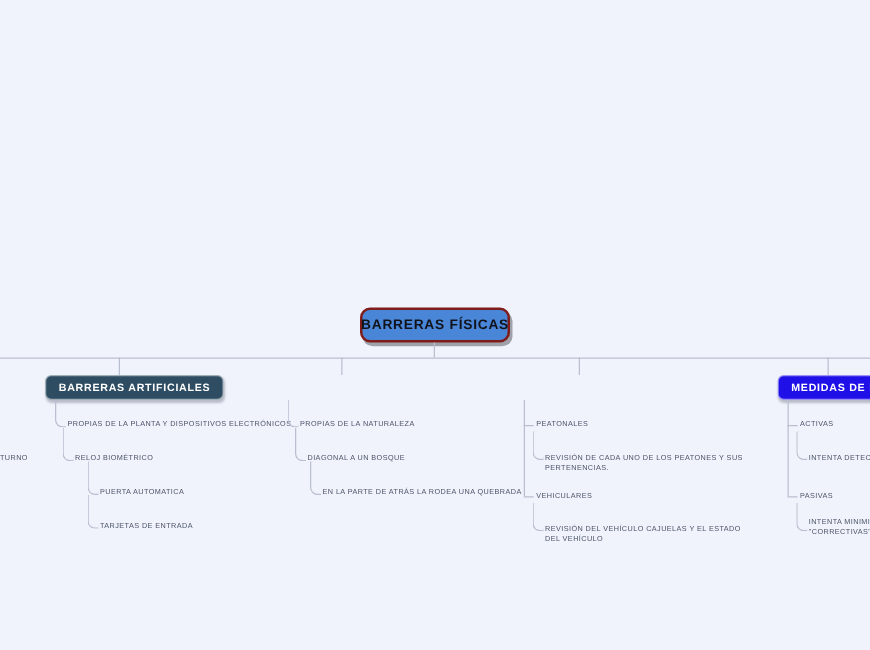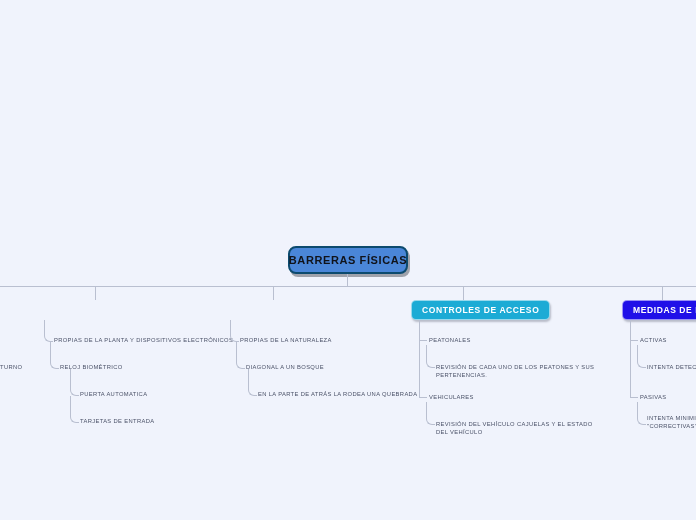--- a/index.html
+++ b/index.html
@@ -53,21 +53,21 @@
     justify-content: center;
     white-space: nowrap;
     letter-spacing: 0.6px;
   }
   .node-root {
     left: 288px;
     top: 246px;
     width: 120px;
     height: 28px;
     background: #4a86d8;
-    border: 2px solid #0c4a6e;
+    border: 2px solid #7f1d1d;
     border-radius: 8px;
     color: #10131a;
     font-size: 11px;
     font-weight: bold;
     box-shadow: 2px 3px 0 rgba(10,12,20,0.35);
   }
 
   
   .node-branch {
     height: 20px;
@@ -108,20 +108,23 @@
 
   <div class="vline" style="left:347px; top:274px; height:12px;"></div>
 
   <div class="hline" style="left:0px; top:286px; width:696px;"></div>
 
   <div class="vline" style="left:95px;  top:286px; height:14px;"></div>
   <div class="vline" style="left:273px; top:286px; height:14px;"></div>
   <div class="vline" style="left:463px; top:286px; height:14px;"></div>
   <div class="vline" style="left:662px; top:286px; height:14px;"></div>
 
+  <div class="node node-branch branch-1">
+    <span>BARRERAS ARTIFICIALES</span>
+  </div>
 
   <div class="elbow" style="left:44px; top:320px; width:8px; height:21px;"></div>
   <div class="elbow" style="left:50px; top:342px; width:8px; height:26px;"></div>
   <div class="elbow" style="left:70px; top:369px; width:8px; height:26px;"></div>
   <div class="elbow" style="left:70px; top:396px; width:8px; height:26px;"></div>
 
   <div class="leaf clip" style="left:54px; top:337px;">PROPIAS DE LA PLANTA Y DISPOSITIVOS ELECTRÓNICOS</div>
   <div class="leaf clip" style="left:60px; top:364px;">RELOJ BIOMÉTRICO</div>
   <div class="leaf clip" style="left:80px; top:391px;">PUERTA AUTOMATICA</div>
   <div class="leaf clip" style="left:80px; top:418px;">TARJETAS DE ENTRADA</div>
@@ -130,23 +133,20 @@
 
 
   <div class="elbow" style="left:230px; top:320px; width:8px; height:21px;"></div>
   <div class="elbow" style="left:236px; top:342px; width:8px; height:26px;"></div>
   <div class="elbow" style="left:248px; top:369px; width:8px; height:26px;"></div>
 
   <div class="leaf clip" style="left:240px; top:337px;">PROPIAS DE LA NATURALEZA</div>
   <div class="leaf clip" style="left:246px; top:364px;">DIAGONAL A UN BOSQUE</div>
   <div class="leaf clip" style="left:258px; top:391px;">EN LA PARTE DE ATRÁS LA RODEA UNA QUEBRADA</div>
 
-  <div class="node node-branch branch-3">
-    <span>CONTROLES DE ACCESO</span>
-  </div>
 
   <div class="spine" style="left:419px; top:320px; height:77px;"></div>
   <div class="hline" style="left:419px; top:340px; width:8px;"></div>
   <div class="hline" style="left:419px; top:397px; width:8px;"></div>
 
   <div class="elbow" style="left:426px; top:345px; width:8px; height:22px;"></div>
   <div class="elbow" style="left:426px; top:402px; width:8px; height:22px;"></div>
 
   <div class="leaf clip" style="left:429px; top:337px;">PEATONALES</div>
   <div class="leaf" style="left:436px; top:364px; width:160px;">REVISIÓN DE CADA UNO DE LOS PEATONES Y SUS PERTENENCIAS.</div>

